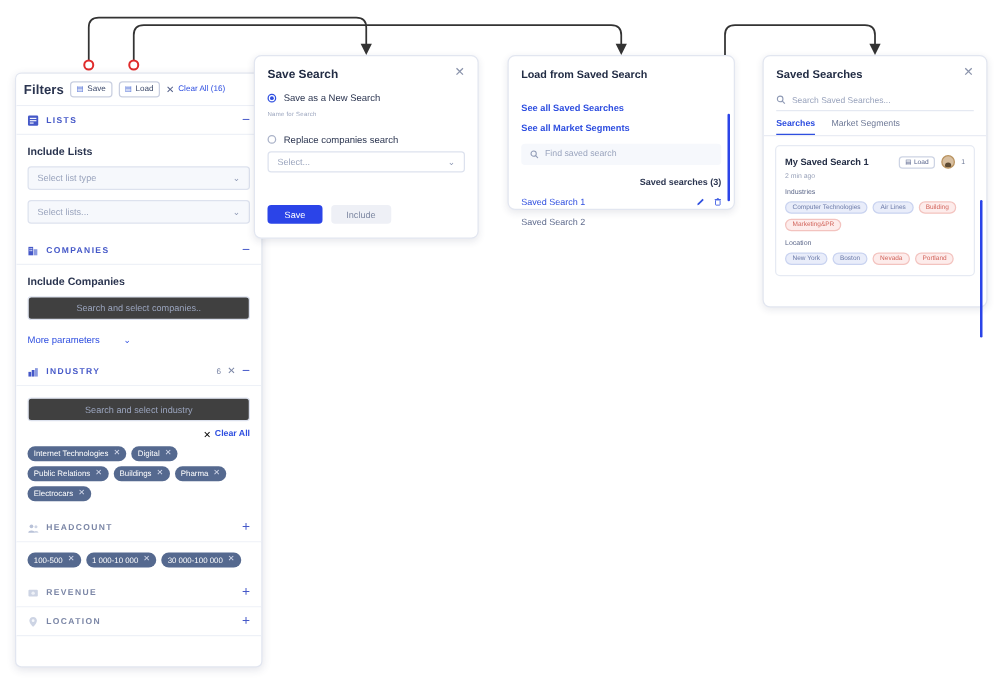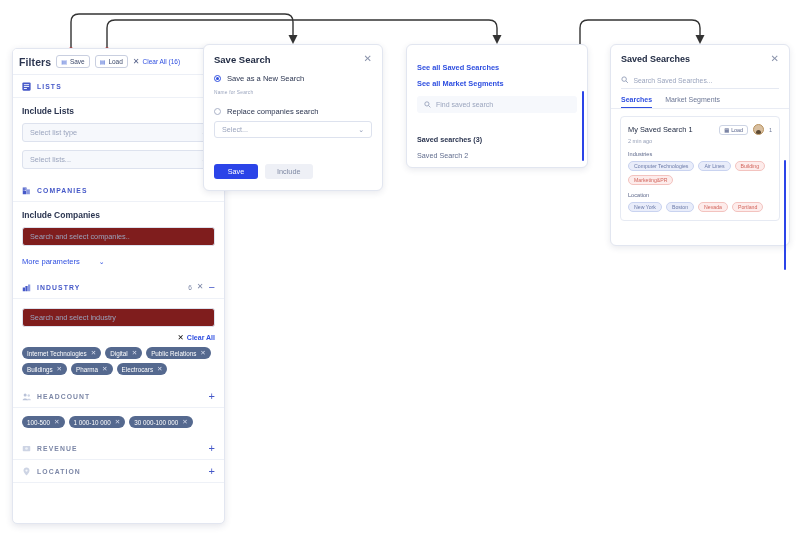--- a/index.html
+++ b/index.html
@@ -20,21 +20,21 @@
   .panel{
     position:absolute;
     background:#ffffff;
     border:1px solid #e2e6f0;
     border-radius:6px;
     box-shadow:0 2px 6px rgba(40,50,90,.10);
     box-sizing:border-box;
   }
 
   
-  #filters{left:12px;top:48px;width:213px;height:476px;border-radius:5px;overflow:hidden;
+  #filters{left:12px;top:58px;width:198px;height:476px;border-radius:5px;overflow:hidden;
            box-shadow:0 2px 7px rgba(40,50,90,.13);}
   .filters-head{
     height:25px;display:flex;align-items:center;gap:5px;
     padding:0 6px;border-bottom:1px solid #eceff6;background:#fff;
   }
   .filters-title{font-size:10.5px;font-weight:bold;color:#2b3550;letter-spacing:.1px;}
   .mini-btn{
     display:flex;align-items:center;gap:3px;
     border:1px solid #c9cfe0;border-radius:3px;background:#fff;
     height:13px;padding:0 4px;font-size:6.5px;color:#3d4a6b;
@@ -59,23 +59,24 @@
 
   .sec-body{padding:8px 9px 10px 9px;background:#fff;}
   .field-label{font-size:8.5px;font-weight:bold;color:#2b3550;margin-bottom:7px;}
   .select-box{
     height:19px;border:1px solid #dde2ee;background:#f6f8fc;border-radius:3px;
     display:flex;align-items:center;padding:0 7px;font-size:7.3px;color:#9aa4bd;
     margin-bottom:8px;box-sizing:border-box;
   }
   .select-box .cv{margin-left:auto;font-size:7px;color:#8c97b3;}
   .search-box{
-    height:19px;border:1px solid #dde2ee;background:#7f1d1d;border-radius:3px;
+    height:19px;border:1px solid #dde2ee;background:#404040;border-radius:3px;
     display:flex;align-items:center;padding:0 7px;font-size:7.3px;color:#9aa4bd;
     box-sizing:border-box;
+    justify-content:center;
   }
   .more-params{font-size:7.6px;color:#2f4fe0;display:flex;align-items:center;gap:19px;}
   .more-params .cv{font-size:7px;}
 
   .clearall-row{display:flex;justify-content:flex-end;align-items:center;gap:3px;margin:6px 0 5px;}
   .clearall-row .xg{font-size:7px;color:#6a7characters;}
   .clearall-row span.lnk{font-size:7px;color:#2f4fe0;font-weight:bold;}
   .clearall-row span.xg{font-size:7.5px;color:#5c6party;}
 
   .chips{display:flex;flex-wrap:wrap;gap:4px;}
@@ -118,21 +119,21 @@
   .btn.ghost{background:#eef0f6;color:#7f89a3;min-width:38px;}
 
   
   #load-panel{left:406px;top:44px;width:182px;height:124px;}
   .lp-title{font-size:8.6px;font-weight:bold;color:#222c44;padding:9px 10px 0 10px;}
   .lp-link{font-size:7.4px;color:#2f4fe0;font-weight:bold;padding:0 10px;margin-top:18px;}
   .lp-search{
     margin:8px 10px 0 10px;height:17px;background:#f6f8fc;border-radius:3px;
     display:flex;align-items:center;gap:5px;padding:0 7px;font-size:7px;color:#9aa4bd;box-sizing:border-box;
   }
-  .lp-sec{font-size:7.2px;font-weight:bold;color:#2b3550;padding:0 10px;margin-top:22px;}
+  .lp-sec{font-size:7.2px;font-weight:bold;color:#2b3550;padding:0 10px;margin-top:9px;text-align:right;}
   .lp-item{
     display:flex;align-items:center;padding:0 10px;margin-top:6px;height:10px;
   }
   .lp-item .nm{font-size:7.2px;color:#2f4fe0;flex:1;}
   .lp-item.muted .nm{color:#5a6party;}
   .lp-item .nm.grey{color:#616d8e;}
   .lp-acts{display:flex;gap:7px;align-items:center;}
   .scroll-rail{position:absolute;right:3px;top:46px;width:2px;height:70px;background:#2b44e8;border-radius:2px;}
 
   
@@ -145,21 +146,21 @@
   }
   .sp-tabs{display:flex;gap:13px;padding:0 10px;margin-top:7px;border-bottom:1px solid #e9ecf4;}
   .sp-tab{font-size:7px;padding-bottom:4px;color:#6b7characters;}
   .sp-tab{color:#6d7896;}
   .sp-tab.active{color:#2f4fe0;font-weight:bold;border-bottom:1.5px solid #2f4fe0;}
   .sp-card{
     margin:7px 9px 0 9px;border:1px solid #e6eaf3;border-radius:4px;background:#fff;
     padding:7px 7px 8px 7px;box-sizing:border-box;
   }
   .card-top{display:flex;align-items:center;gap:5px;}
-  .card-name{font-size:7.4px;font-weight:normal;color:#222c44;flex:1;}
+  .card-name{font-size:7.4px;font-weight:bold;color:#222c44;flex:1;}
   .pill-load{
     border:1px solid #cdd4e4;border-radius:3px;height:10px;padding:0 4px;
     display:flex;align-items:center;gap:2px;font-size:5.3px;color:#55618a;box-sizing:border-box;
   }
   .avatar{width:9px;height:9px;border-radius:50%;background:#d8bfa0;border:1px solid #b9935f;flex:0 0 auto;
           position:relative;overflow:hidden;}
   .avatar:after{content:"";position:absolute;left:2px;top:5px;width:5px;height:4px;border-radius:3px 3px 0 0;background:#5d4a33;}
   .avatar-n{font-size:5.5px;color:#6b7characters;color:#6d7896;}
   .card-time{font-size:5.5px;color:#97a0b8;margin-top:3px;}
   .card-sec{font-size:5.6px;color:#5d688a;margin-top:7px;}
@@ -372,33 +373,47 @@
       <span class="cv">⌄</span>
     </div>
 
     <div class="modal-actions">
       <div class="btn primary">Save</div>
       <div class="btn ghost">Include</div>
     </div>
   </div>
 
   <div class="panel" id="load-panel">
+    <div class="lp-title">Load from Saved Search</div>
     <div class="lp-link">See all Saved Searches</div>
     <div class="lp-link" style="margin-top:7px">See all Market Segments</div>
 
     <div class="lp-search">
       <svg width="7" height="7" viewBox="0 0 12 12">
         <circle cx="5" cy="5" r="3.6" fill="none" stroke="#8f9ab5" stroke-width="1.4"></circle>
         <line x1="7.8" y1="7.8" x2="11" y2="11" stroke="#8f9ab5" stroke-width="1.4"></line>
       </svg>
       <span>Find saved search</span>
     </div>
 
     <div class="lp-sec">Saved searches (3)</div>
 
+    <div class="lp-item">
+      <span class="nm">Saved Search 1</span>
+      <span class="lp-acts">
+        <svg width="7" height="7" viewBox="0 0 12 12">
+          <path d="M1.5 10.5 L2 8.3 L8.6 1.7 L10.3 3.4 L3.7 10 Z" fill="#2f4fe0"></path>
+        </svg>
+        <svg width="6.5" height="7" viewBox="0 0 12 12">
+          <rect x="2.6" y="3.2" width="6.8" height="7.6" rx="0.8" fill="none" stroke="#2f4fe0" stroke-width="1.2"></rect>
+          <rect x="1.4" y="2" width="9.2" height="1.2" fill="#2f4fe0"></rect>
+          <rect x="4.6" y="0.7" width="2.8" height="1.3" fill="#2f4fe0"></rect>
+        </svg>
+      </span>
+    </div>
 
     <div class="lp-item muted">
       <span class="nm grey">Saved Search 2</span>
     </div>
 
     <div class="scroll-rail"></div>
   </div>
 
   <div class="panel" id="saved-panel">
     <div class="sp-head">

